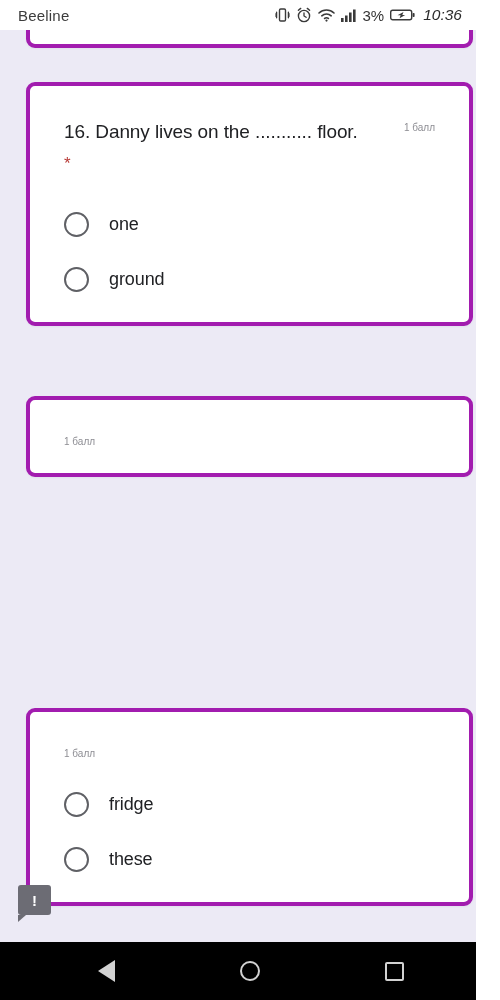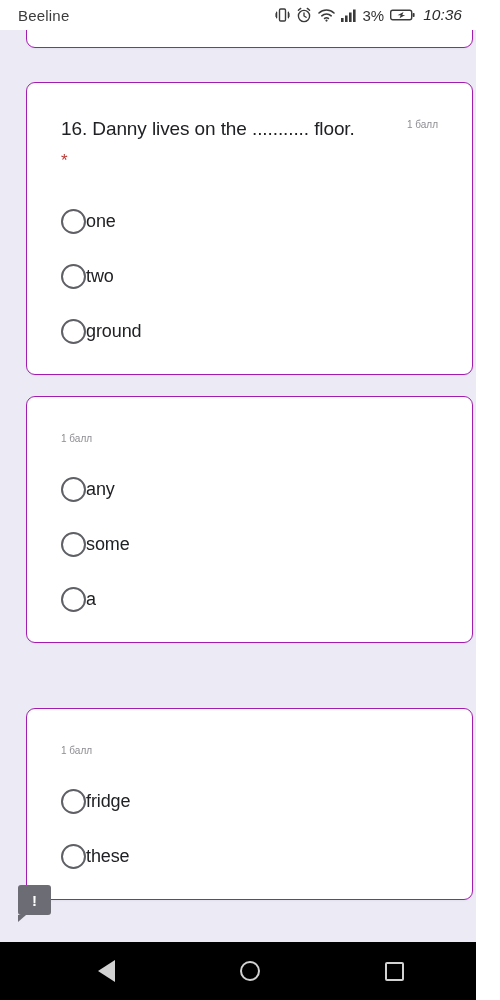--- a/index.html
+++ b/index.html
@@ -67,21 +67,21 @@
     background: #eceaf5;
     overflow: hidden;
   }
 
   .card {
     position: absolute;
     left: 26px;
     width: 447px;
     box-sizing: border-box;
     background: #ffffff;
-    border: 1px solid #a21caf;
+    border: 4px solid #a21caf;
     border-radius: 9px;
     box-shadow: 0 1px 2px rgba(60,60,90,0.05);
   }
 
   
   .card-prev {
     top: -52px;
     height: 70px;
   }
 
@@ -113,20 +113,21 @@
     white-space: nowrap;
     padding-top: 6px;
   }
 
   .options {
     margin-top: 28px;
   }
   .option {
     display: flex;
     align-items: center;
+    gap: 20px;
     height: 34px;
     margin-bottom: 21px;
   }
   .option:last-child { margin-bottom: 0; }
   .radio {
     width: 25px;
     height: 25px;
     border-radius: 50%;
     border: 2px solid #5f6065;
     box-sizing: border-box;
@@ -270,49 +271,31 @@
           </div>
           <div class="points">1 балл</div>
         </div>
         <div class="options">
           <div class="option">
             <span class="radio"></span>
             <span class="opt-label">one</span>
           </div>
           <div class="option">
             <span class="radio"></span>
-            <span class="opt-label">two</span>
-          </div>
-          <div class="option">
-            <span class="radio"></span>
             <span class="opt-label">ground</span>
           </div>
         </div>
       </div>
     </div>
 
     <div class="card" style="top: 366px;">
       <div class="card-inner">
         <div class="qhead">
           <div class="points">1 балл</div>
         </div>
-        <div class="options">
-          <div class="option">
-            <span class="radio"></span>
-            <span class="opt-label">any</span>
-          </div>
-          <div class="option">
-            <span class="radio"></span>
-            <span class="opt-label">some</span>
-          </div>
-          <div class="option">
-            <span class="radio"></span>
-            <span class="opt-label">a</span>
-          </div>
-        </div>
       </div>
     </div>
 
     <div class="card" style="top: 678px;">
       <div class="card-inner">
         <div class="qhead">
           <div class="points">1 балл</div>
         </div>
         <div class="options">
           <div class="option">

